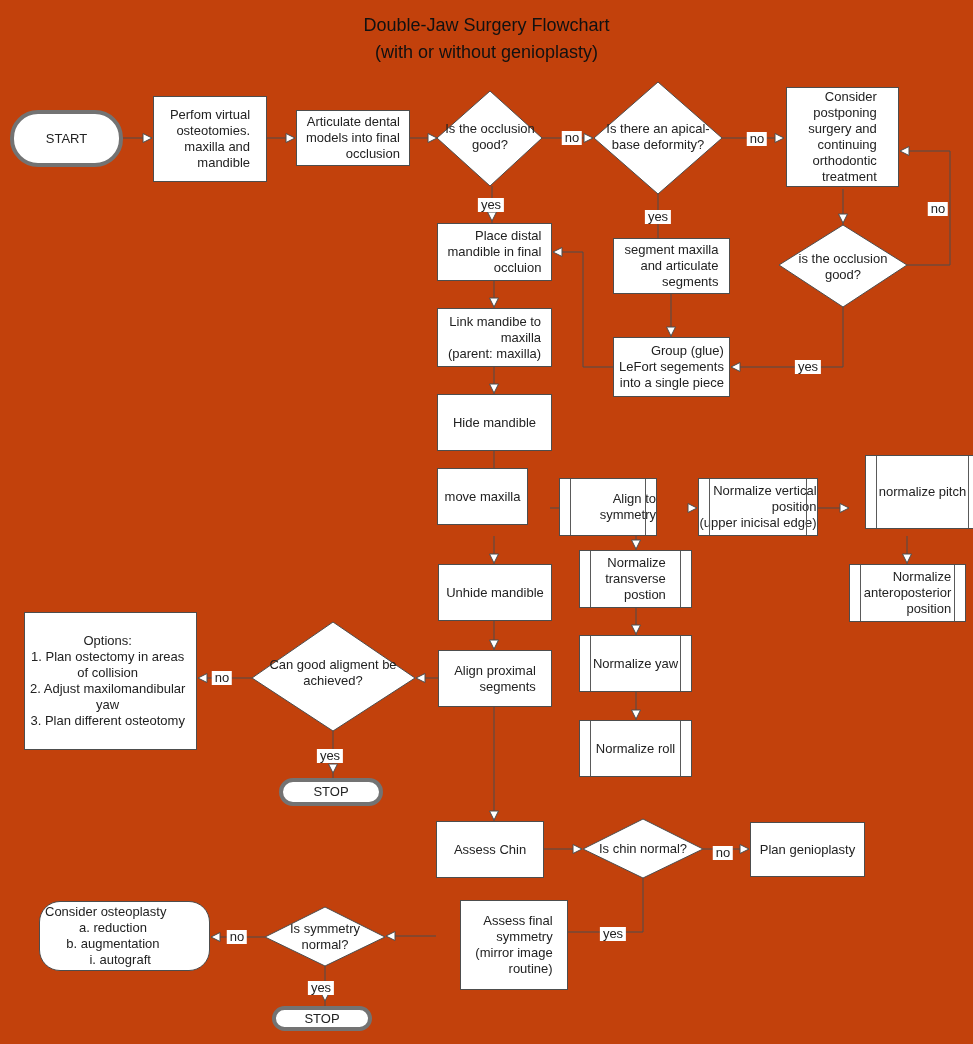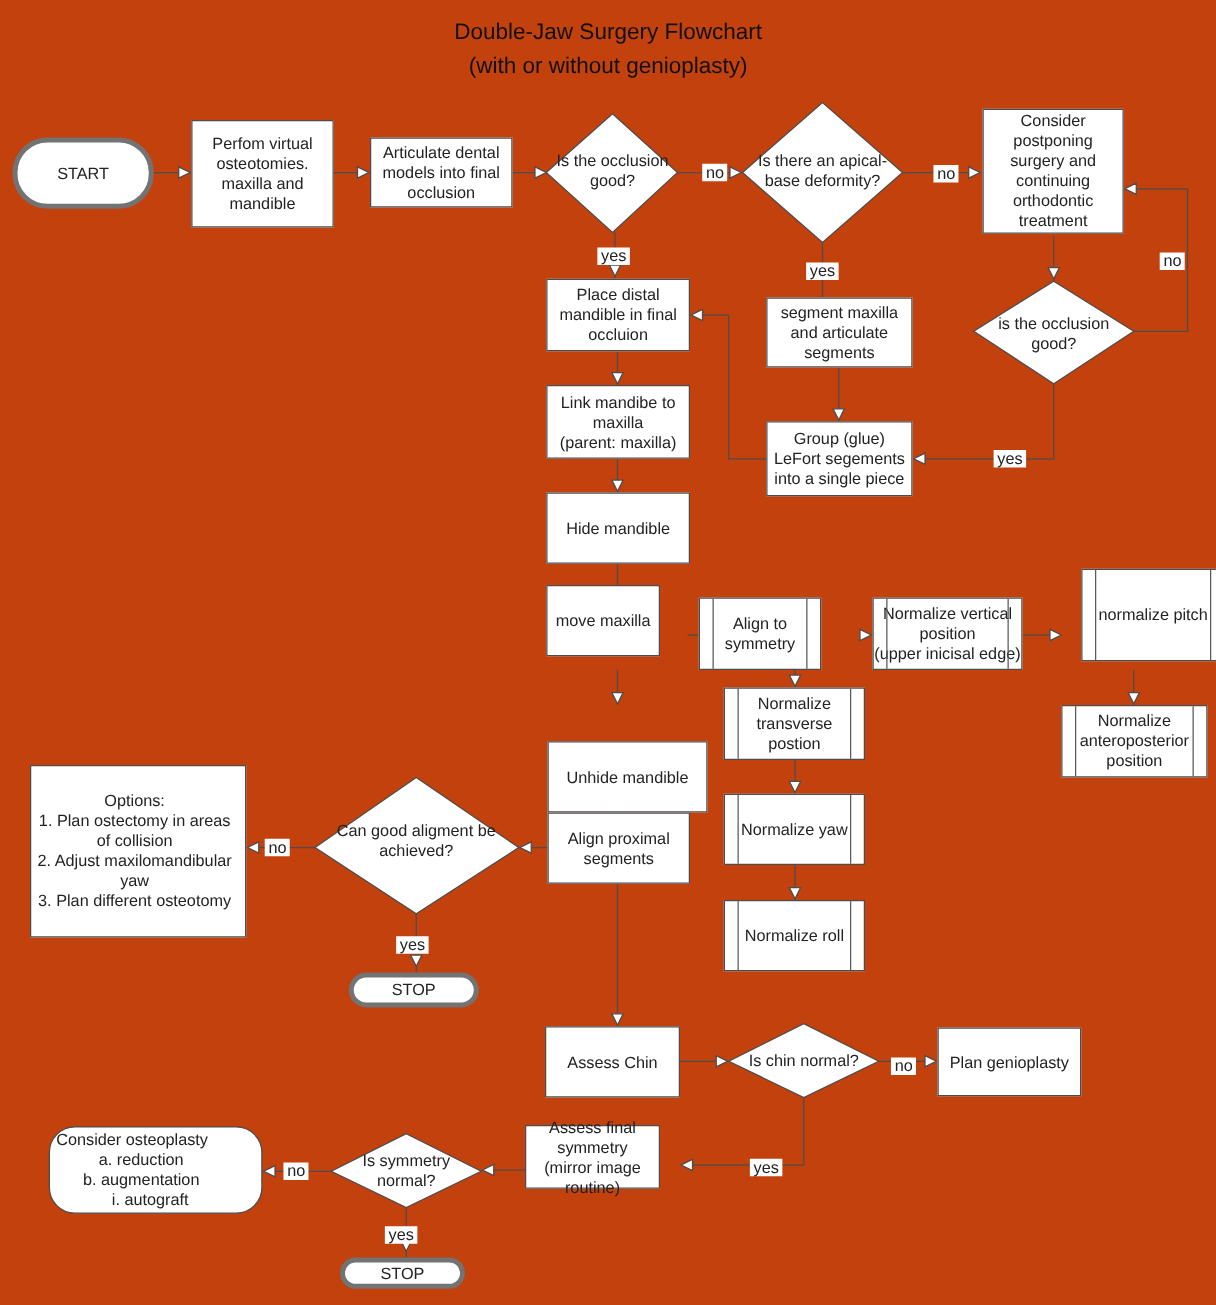--- a/index.html
+++ b/index.html
@@ -7,21 +7,21 @@
     position:relative;width:973px;height:1044px;background:#c2410c;
     font-family:"Liberation Sans", sans-serif;color:#222;overflow:hidden;
   }
   #connector-svg{position:absolute;left:0;top:0;width:973px;height:1044px;}
   .title{
     position:absolute;left:0;top:12px;width:973px;text-align:center;
     font-size:18px;line-height:27px;color:#111;
   }
   .node{
     position:absolute;display:flex;align-items:center;justify-content:center;
-    text-align:center;font-size:13px;line-height:16px;white-space:pre-line;
+    text-align:right;font-size:13px;line-height:16px;white-space:pre-line;
     box-sizing:border-box;background:#fff;
   }
   .process,.subroutine{border:1px solid #4d4d4d;}
   .terminator{border:4px solid #737373;border-radius:28px;}
   .subroutine{position:absolute;}
   .subroutine::before,.subroutine::after{
     content:"";position:absolute;top:0;bottom:0;width:0;border-left:1px solid #5a5a5a;
   }
   .subroutine::before{left:10px;}
   .subroutine::after{right:10px;}
@@ -90,33 +90,33 @@
 (upper inicisal edge)</div>
   <div class="node subroutine" style="left:850px;top:455px;width:115px;height:74px;margin-left:15px;">normalize pitch</div>
   <div class="node subroutine" style="left:579px;top:550px;width:113px;height:58px;">Normalize
 transverse
 postion</div>
   <div class="node subroutine" style="left:849px;top:564px;width:117px;height:58px;">Normalize
 anteroposterior
 position</div>
   <div class="node subroutine" style="left:579px;top:635px;width:113px;height:57px;">Normalize yaw</div>
   <div class="node subroutine" style="left:579px;top:720px;width:113px;height:57px;">Normalize roll</div>
-  <div class="node process" style="left:438px;top:593px;width:128px;height:57px;">Unhide mandible</div>
+  <div class="node process" style="left:438px;top:564px;width:114px;height:57px;">Unhide mandible</div>
   <div class="node process" style="left:438px;top:650px;width:114px;height:57px;">Align proximal
 segments</div>
   <div class="node process align-left" style="left:24px;top:612px;width:173px;height:138px;">Options:
 1. Plan ostectomy in areas
 of collision
 2. Adjust maxilomandibular
 yaw
 3. Plan different osteotomy</div>
   <div class="node terminator" style="left:279px;top:778px;width:104px;height:28px;border-radius:14px;">STOP</div>
   <div class="node process" style="left:436px;top:821px;width:108px;height:57px;">Assess Chin</div>
   <div class="node process" style="left:750px;top:822px;width:115px;height:55px;">Plan genioplasty</div>
-  <div class="node process" style="left:420px;top:900px;width:108px;height:51px;">Assess final
+  <div class="node process" style="left:460px;top:900px;width:108px;height:90px;">Assess final
 symmetry
 (mirror image
 routine)</div>
   <div class="node process align-left" style="left:39px;top:901px;width:171px;height:70px;border-radius:21px;">Consider osteoplasty
 &nbsp;&nbsp;&nbsp;&nbsp;a. reduction
 &nbsp;&nbsp;&nbsp;&nbsp;b. augmentation
 &nbsp;&nbsp;&nbsp;&nbsp;&nbsp;&nbsp;&nbsp;&nbsp;i. autograft</div>
   <div class="node terminator" style="left:272px;top:1006px;width:100px;height:25px;border-radius:13px;">STOP</div>
 
   <div class="decision-label" style="left:490px;top:137px;">Is the occlusion

